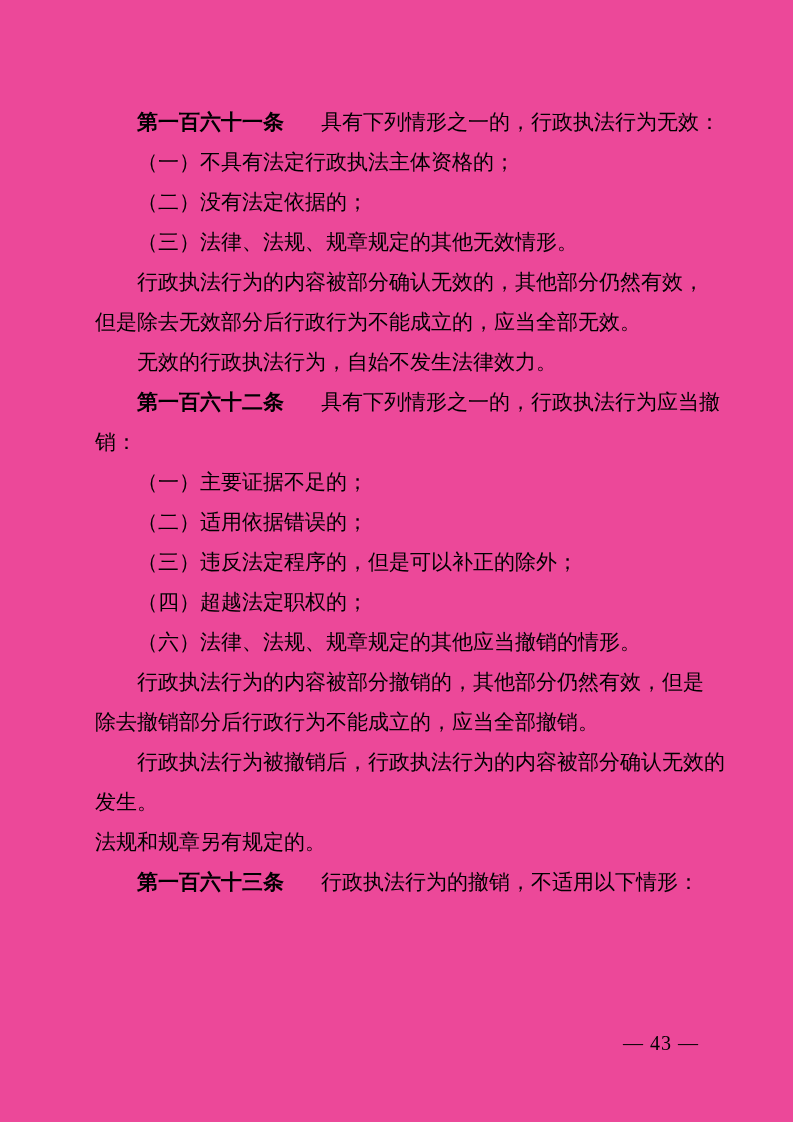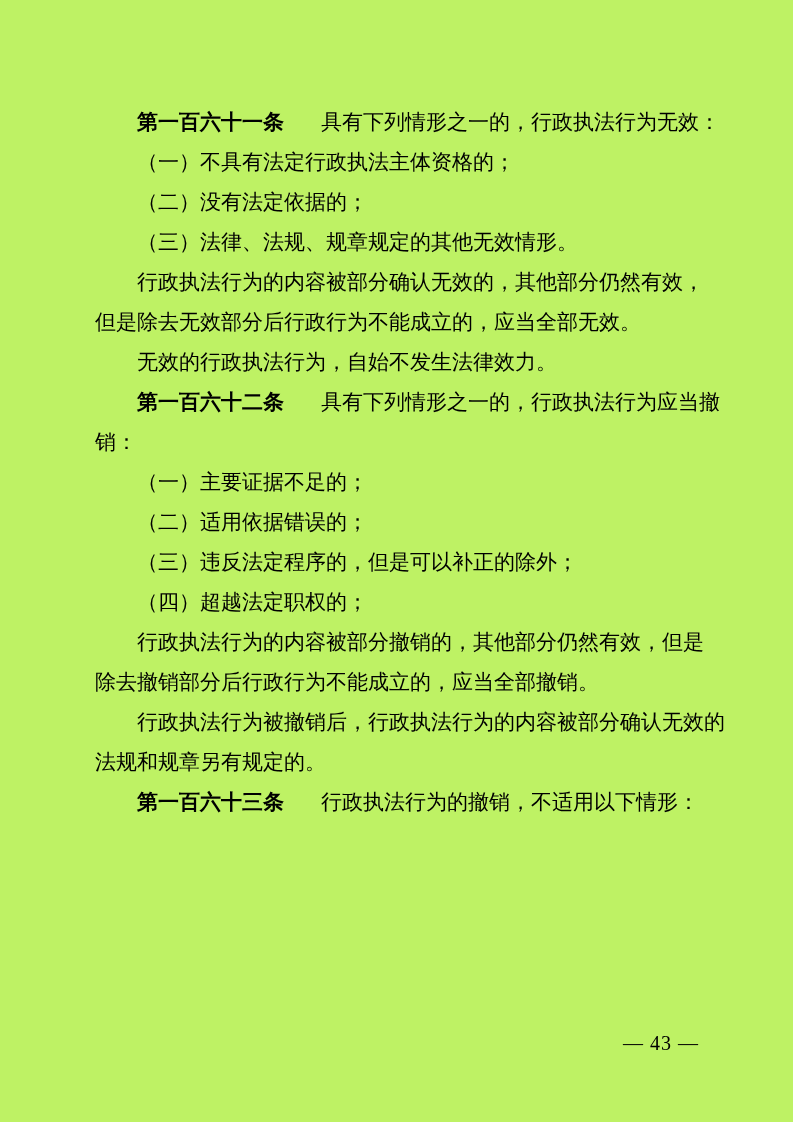--- a/index.html
+++ b/index.html
@@ -4,21 +4,21 @@
 <style>
   html, body {
     margin: 0;
     padding: 0;
     background: #ffffff;
   }
   .page {
     position: relative;
     width: 793px;
     height: 1122px;
-    background: #bef264;
+    background: #ec4899;
     overflow: hidden;
     font-family: "Liberation Serif", "DejaVu Serif", serif;
     color: #000000;
   }
   .content {
     position: absolute;
     left: 95px;
     top: 102px;
     width: 620px;
   }
@@ -62,20 +62,22 @@
       <div class="line indent">（三）法律、法规、规章规定的其他无效情形。</div>
       <div class="line indent">行政执法行为的内容被部分确认无效的，其他部分仍然有效，</div>
       <div class="line flush">但是除去无效部分后行政行为不能成立的，应当全部无效。</div>
       <div class="line indent">无效的行政执法行为，自始不发生法律效力。</div>
       <div class="line indent"><span class="article-num">第一百六十二条</span><span>具有下列情形之一的，行政执法行为应当撤</span></div>
       <div class="line flush">销：</div>
       <div class="line indent">（一）主要证据不足的；</div>
       <div class="line indent">（二）适用依据错误的；</div>
       <div class="line indent">（三）违反法定程序的，但是可以补正的除外；</div>
       <div class="line indent">（四）超越法定职权的；</div>
+      <div class="line indent">（六）法律、法规、规章规定的其他应当撤销的情形。</div>
       <div class="line indent">行政执法行为的内容被部分撤销的，其他部分仍然有效，但是</div>
       <div class="line flush">除去撤销部分后行政行为不能成立的，应当全部撤销。</div>
       <div class="line indent">行政执法行为被撤销后，行政执法行为的内容被部分确认无效的</div>
+      <div class="line flush">发生。</div>
       <div class="line flush">法规和规章另有规定的。</div>
       <div class="line indent"><span class="article-num">第一百六十三条</span><span>行政执法行为的撤销，不适用以下情形：</span></div>
     </div>
   <div class="page-number">— 43 —</div>
 </div>
 
 </body></html>

